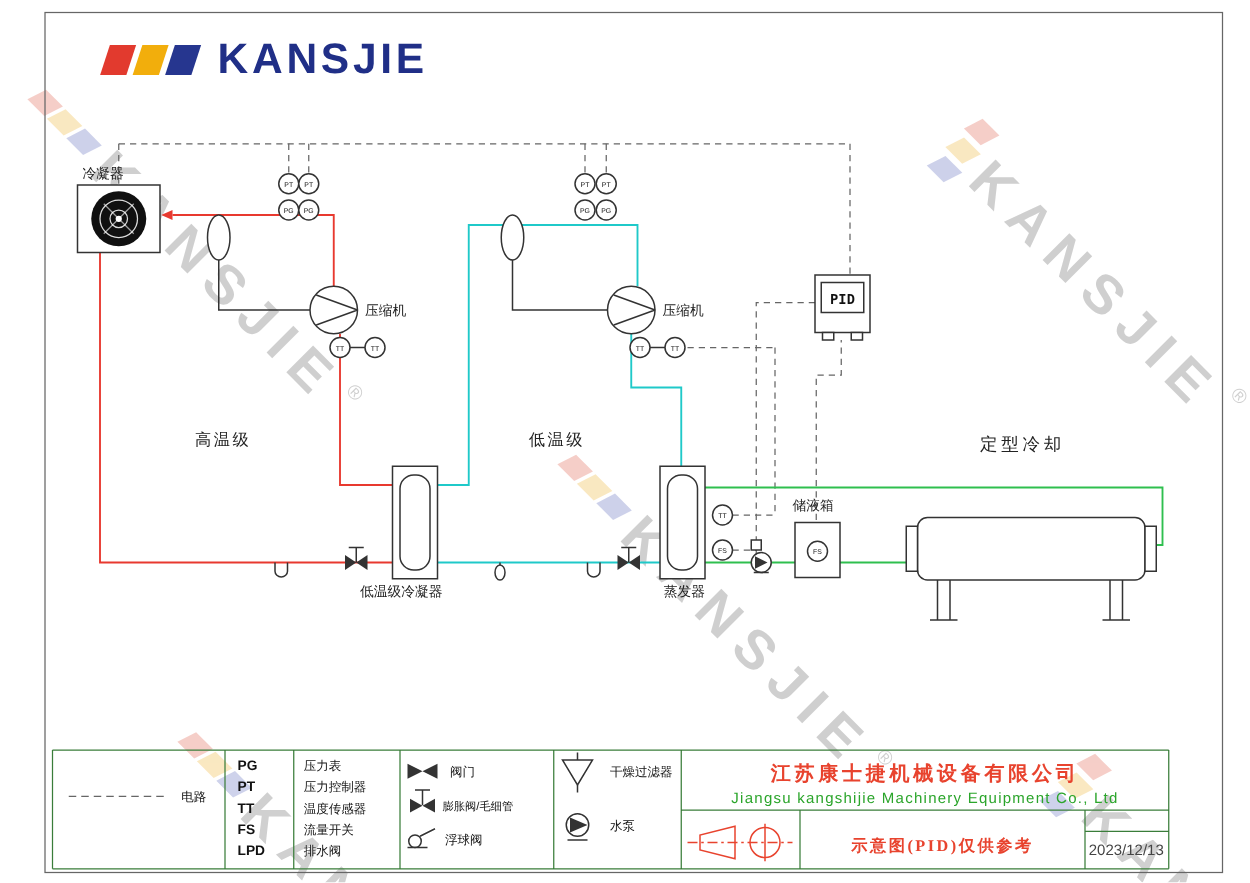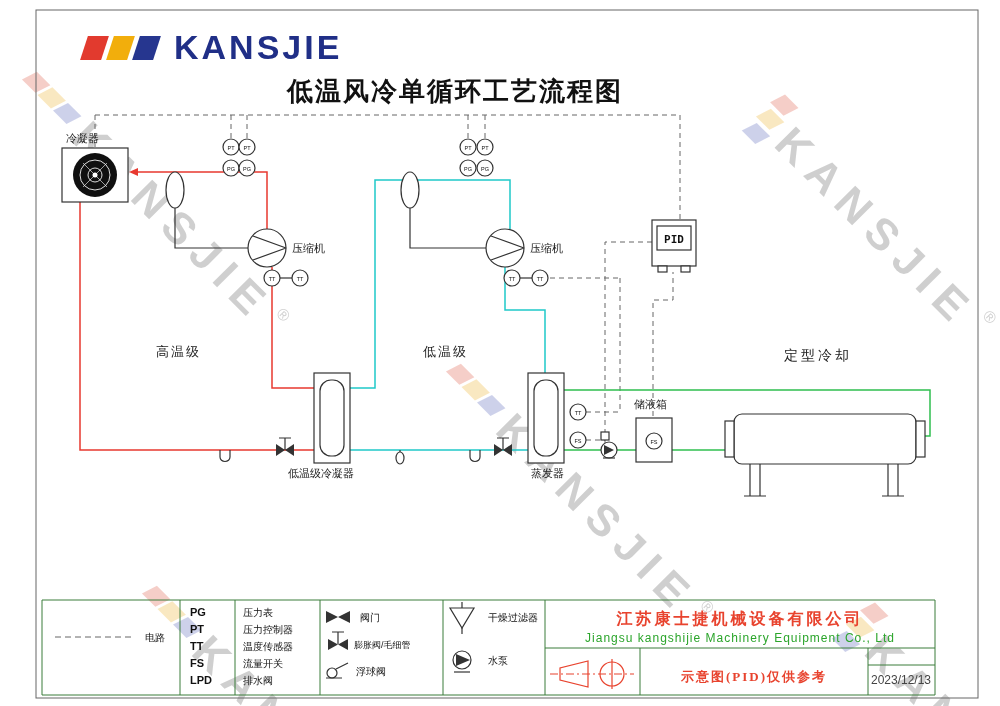--- a/index.html
+++ b/index.html
@@ -79,21 +79,20 @@
     <span class="wm-text">KANSJIE</span>
   </div>
 
   <div id="logo">
     <span class="lgb lg-r"></span>
     <span class="lgb lg-y"></span>
     <span class="lgb lg-b"></span>
     <span class="lg-text">KANSJIE</span>
   </div>
 
-  <div id="title">低温风冷单循环工艺流程图</div>
 
   <svg width="1000" height="706" viewBox="0 0 1000 706">
 
     <rect class="frame" x="36" y="10" width="942" height="688"></rect>
 
     <g class="dash">
       <path d="M95,115 H680"></path>
       <path d="M95,115 V148"></path>
       <path d="M231,115 V139"></path>
       <path d="M247,115 V139"></path>

